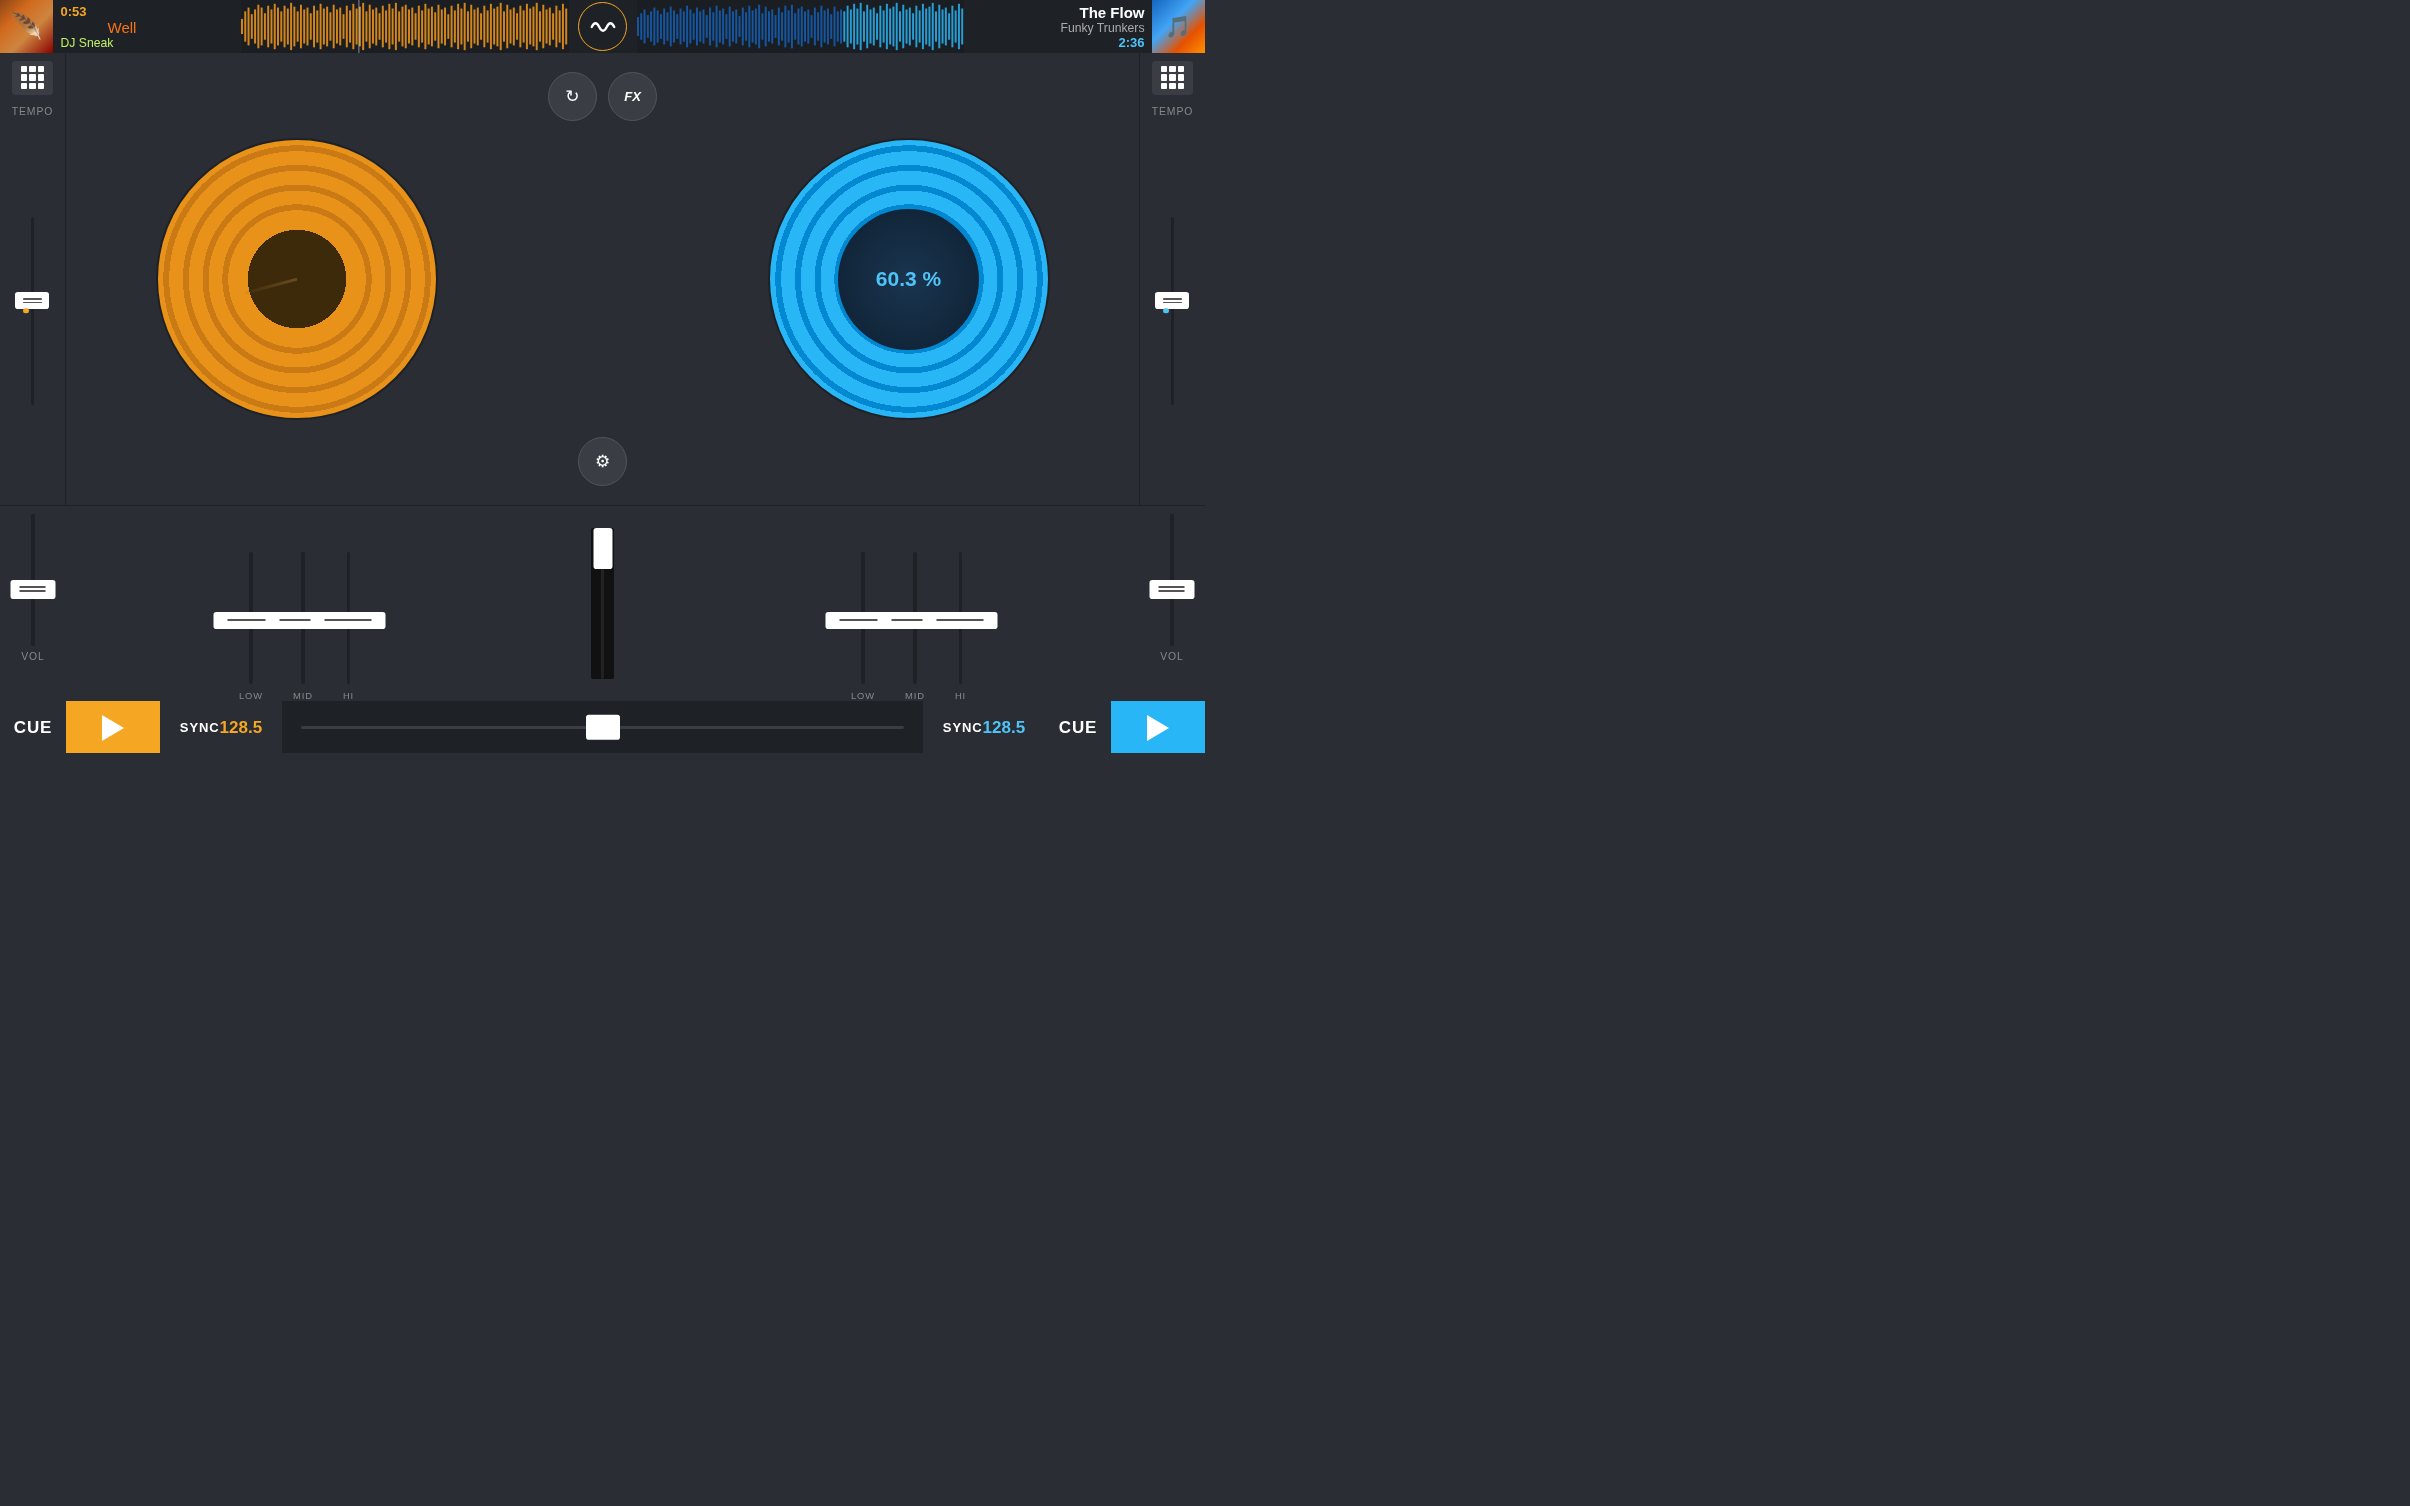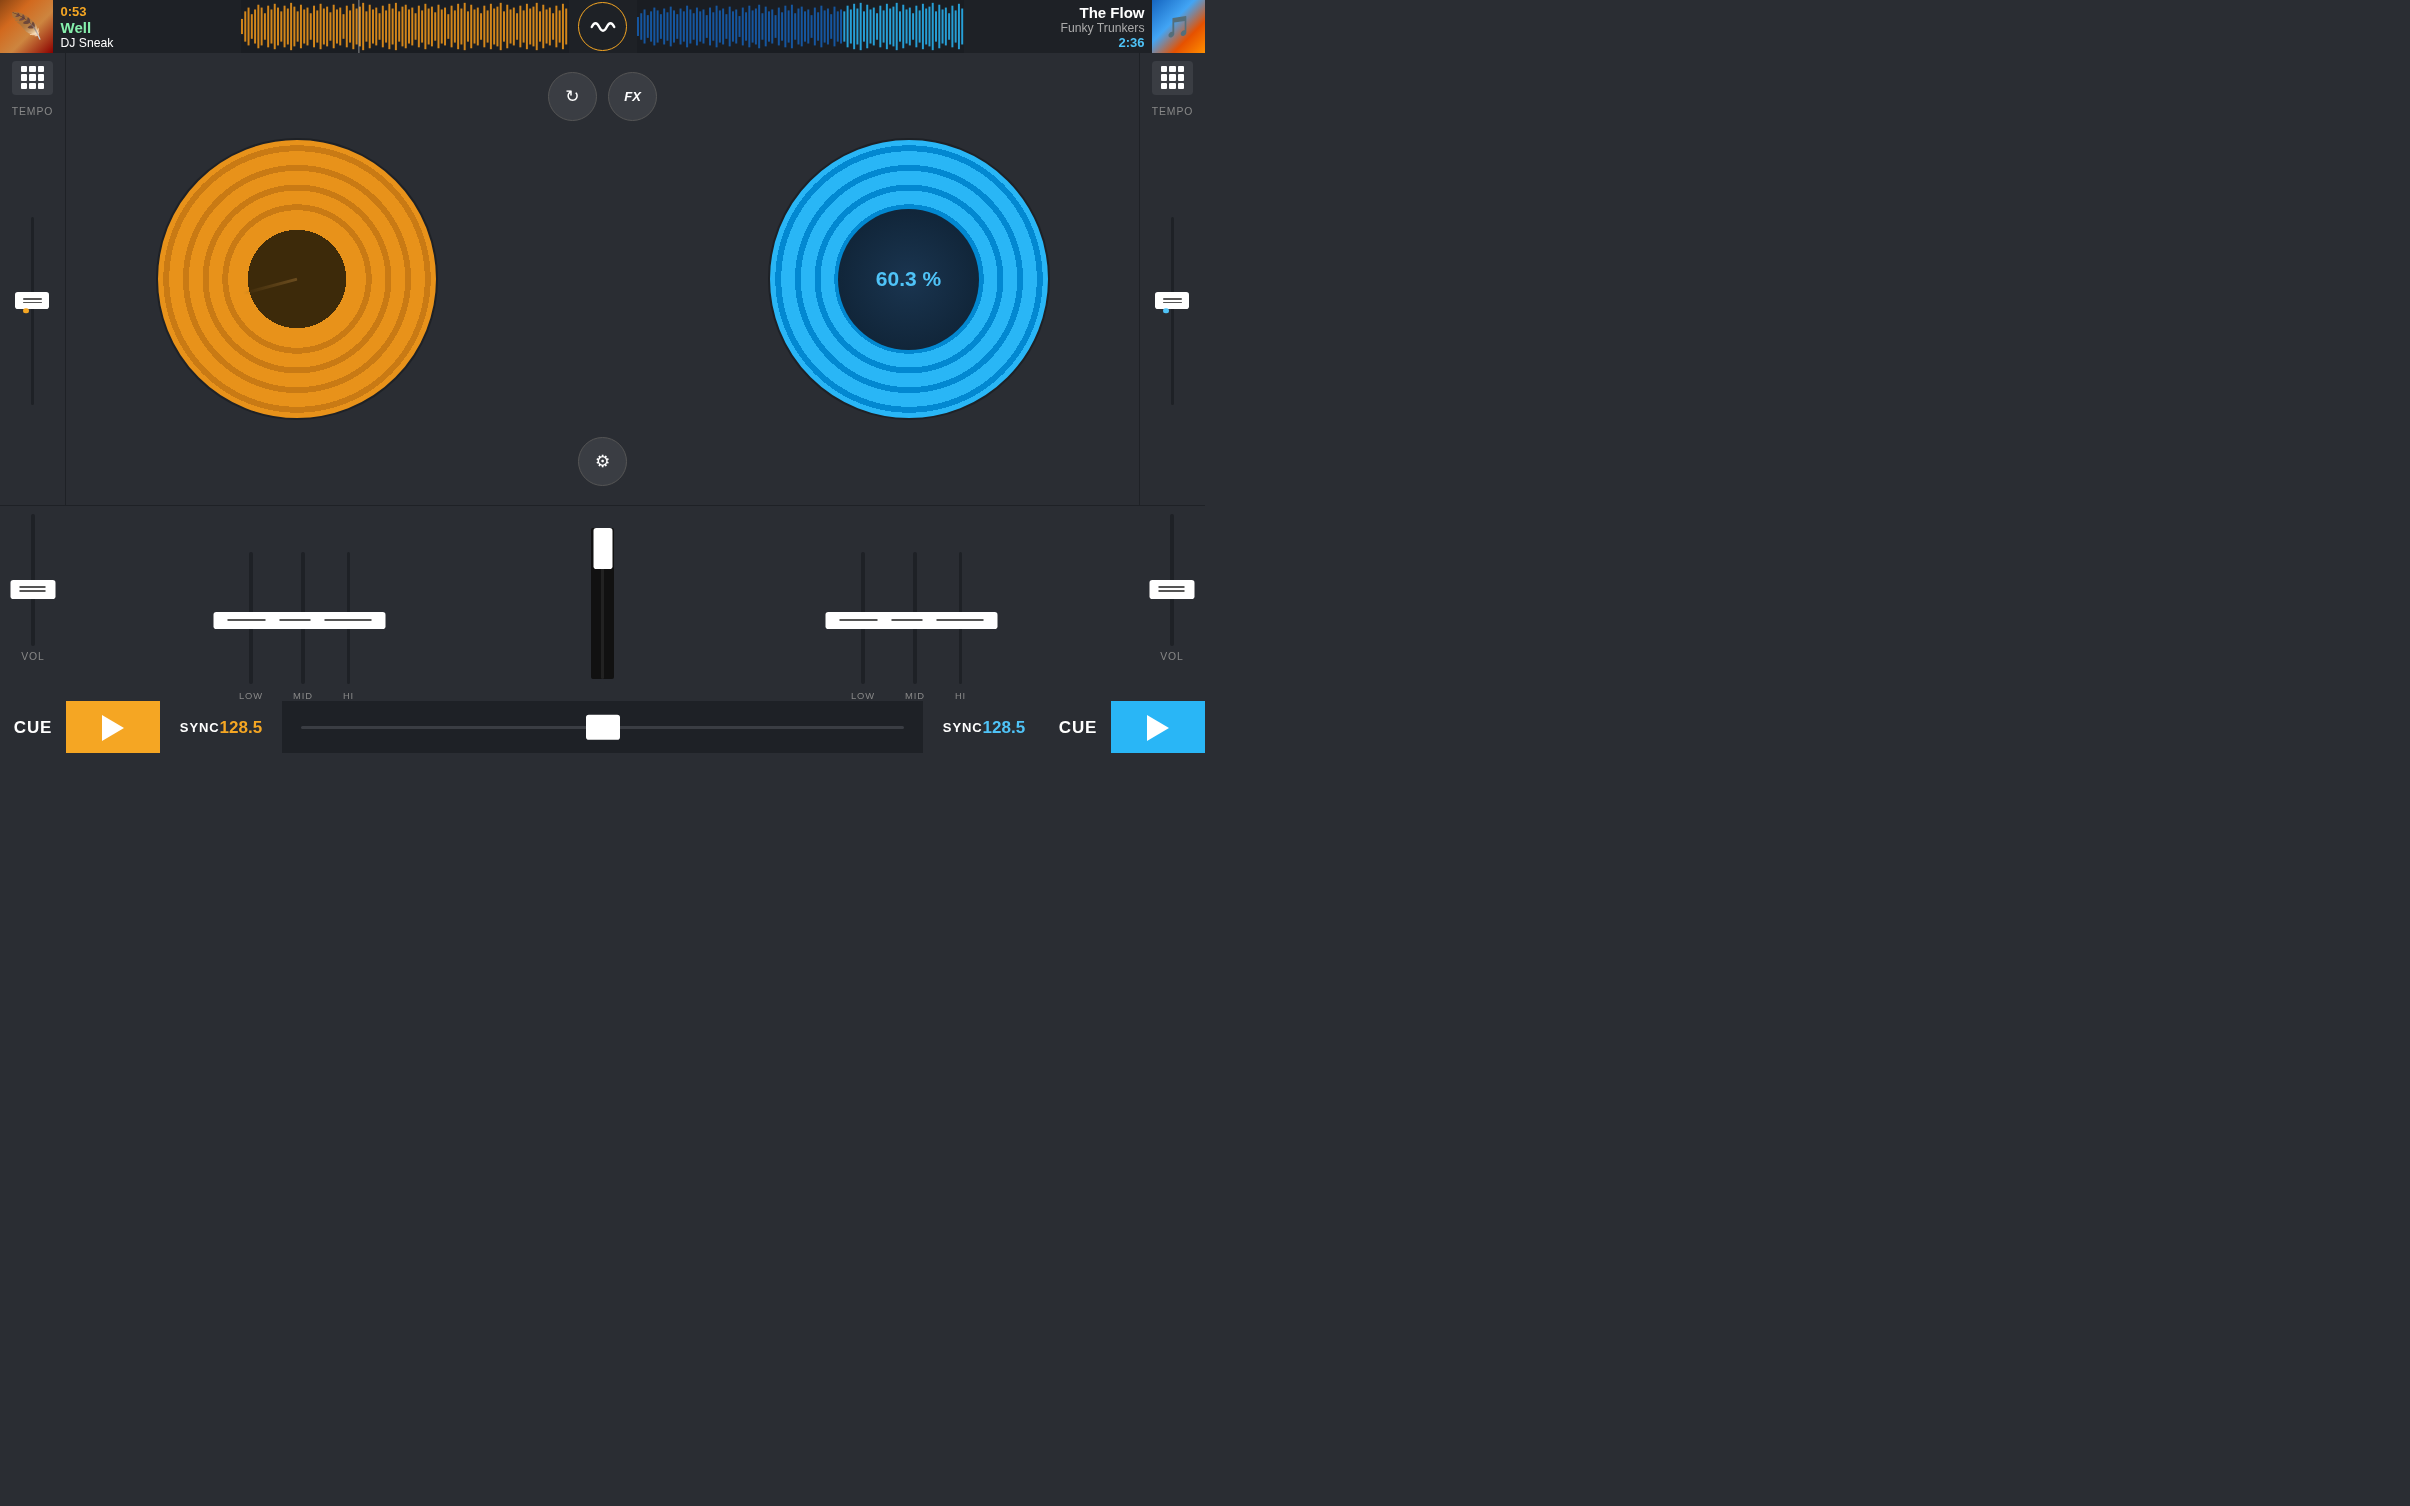--- a/index.html
+++ b/index.html
@@ -41,26 +41,27 @@
       flex-direction: column;
       padding: 3.8px 7.5px;
       width: 188px;
     }
     .track-time-left {
       color: #f5a623;
       font-size: 13px;
       font-weight: bold;
     }
     .track-title-left {
-      color: #86efac;
+      color: #f97316;
       font-size: 15px;
-      font-weight: bold;
+      font-weight: normal;
+      margin-left: 47px;
     }
     .track-artist-left {
-      color: #ffffff;
+      color: #bef264;
       font-size: 12.2px;
     }
     .waveform-left {
       flex: 1;
       height: 53px;
       background: #1a1d22;
       position: relative;
       overflow: hidden;
     }
     .center-logo {

